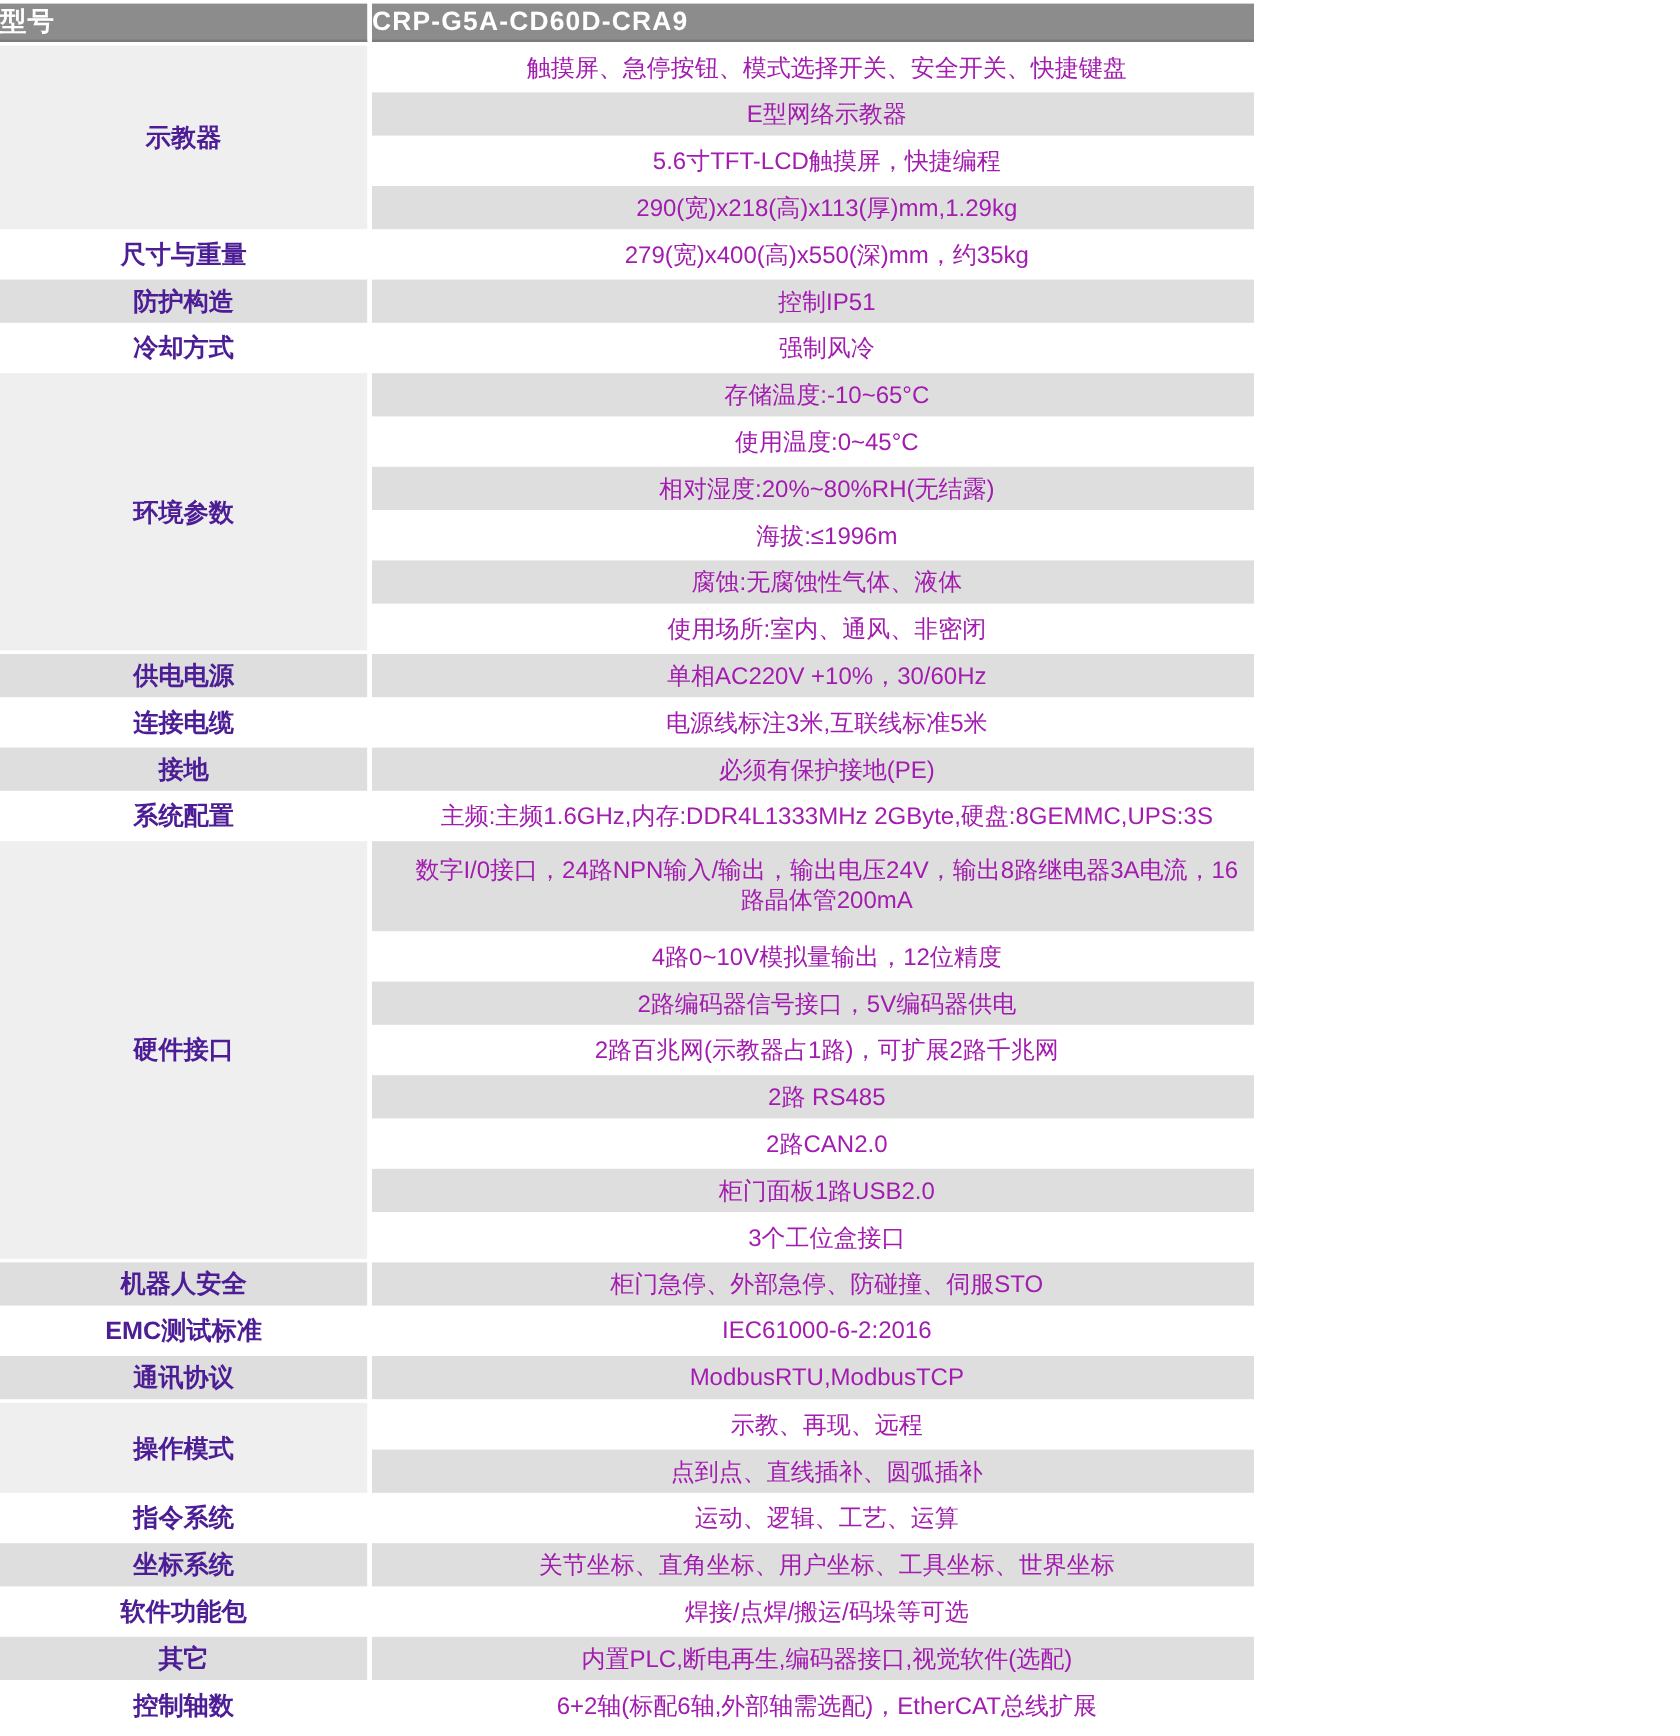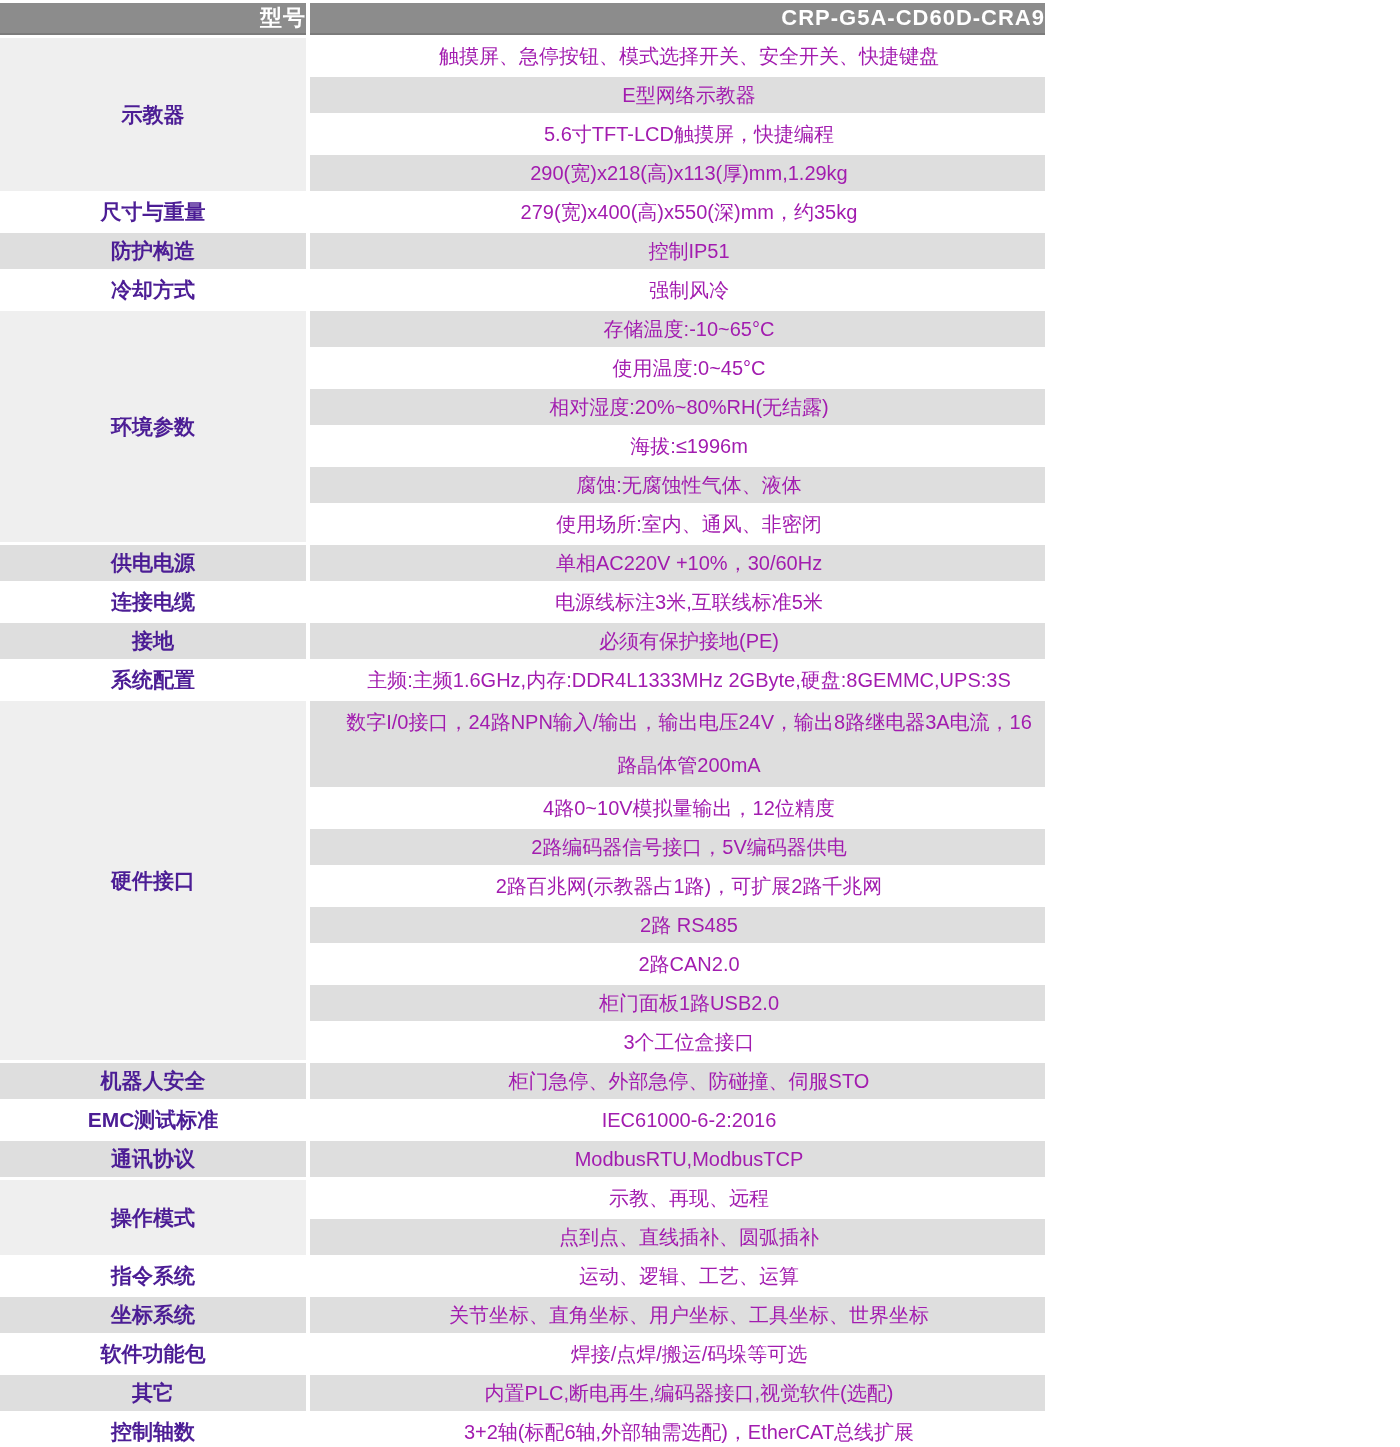--- a/index.html
+++ b/index.html
@@ -16,40 +16,40 @@
   col.c-label{width:306px;}
   col.c-value{width:735px;}
   th,td{box-sizing:border-box;padding:0;vertical-align:middle;}
   th.hd{
     height:22px;
     background:#8c8c8c;
     border-bottom:2px solid #7b7b7b;
     color:#ffffff;
     font-size:22px;
     font-weight:bold;
-    text-align:right;
+    text-align:left;
     letter-spacing:1px;
   }
   td{height:36px;font-size:20px;}
   td.lbl{
     text-align:center;
     font-weight:bold;
     color:#4c1d95;
     font-size:21px;
   }
   td.val{
     text-align:center;
     padding-left:35px;
     padding-right:12px;
     color:#a21caf;
   }
   td.g{background:#dedede;}
   td.w{background:#ffffff;}
   td.grp{background:#efefef;}
-  td.dbl{height:75px;line-height:43px;margin-top:40px;}
+  td.dbl{height:75px;line-height:25px;margin-top:40px;}
 </style>
 </head>
 <body>
 
 <table class="spec">
   <colgroup>
       <col class="c-label">
       <col class="c-value">
     </colgroup>
   <thead>
@@ -193,16 +193,16 @@
       <td class="val w">焊接/点焊/搬运/码垛等可选</td>
     </tr>
 
     <tr>
       <td class="lbl g">其它</td>
       <td class="val g">内置PLC,断电再生,编码器接口,视觉软件(选配)</td>
     </tr>
 
     <tr>
       <td class="lbl w">控制轴数</td>
-      <td class="val w">3+2轴(标配6轴,外部轴需选配)，EtherCAT总线扩展</td>
+      <td class="val w">6+2轴(标配6轴,外部轴需选配)，EtherCAT总线扩展</td>
     </tr>
   </tbody>
 </table>
 
 </body></html>

